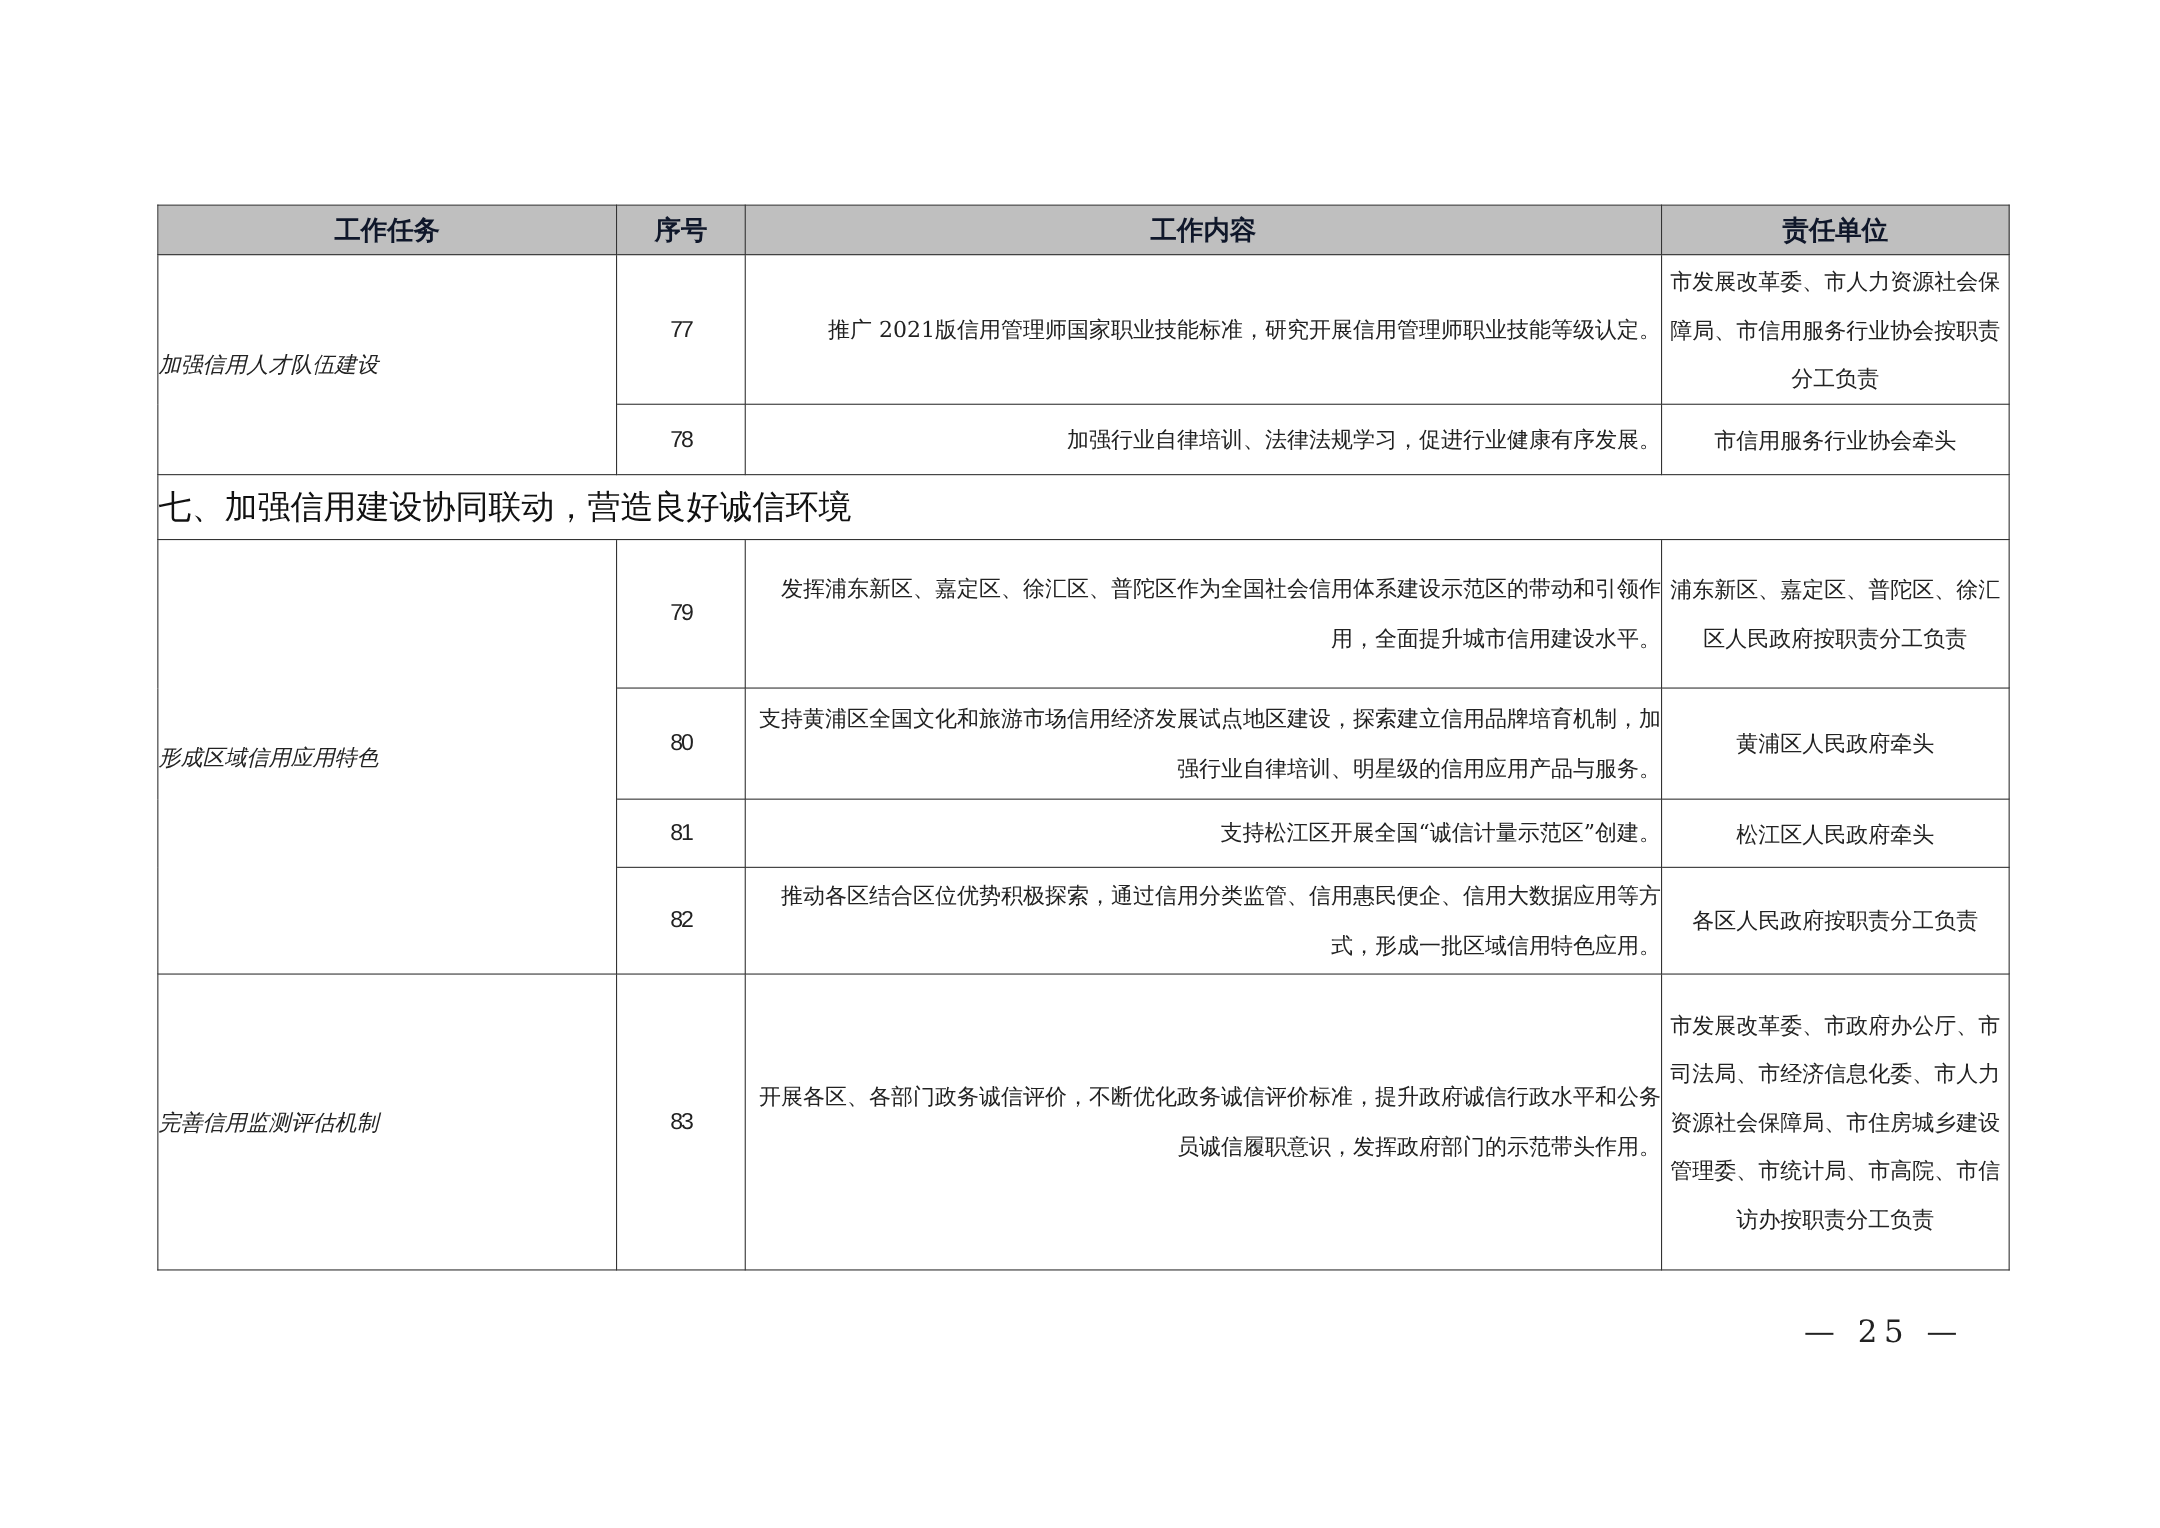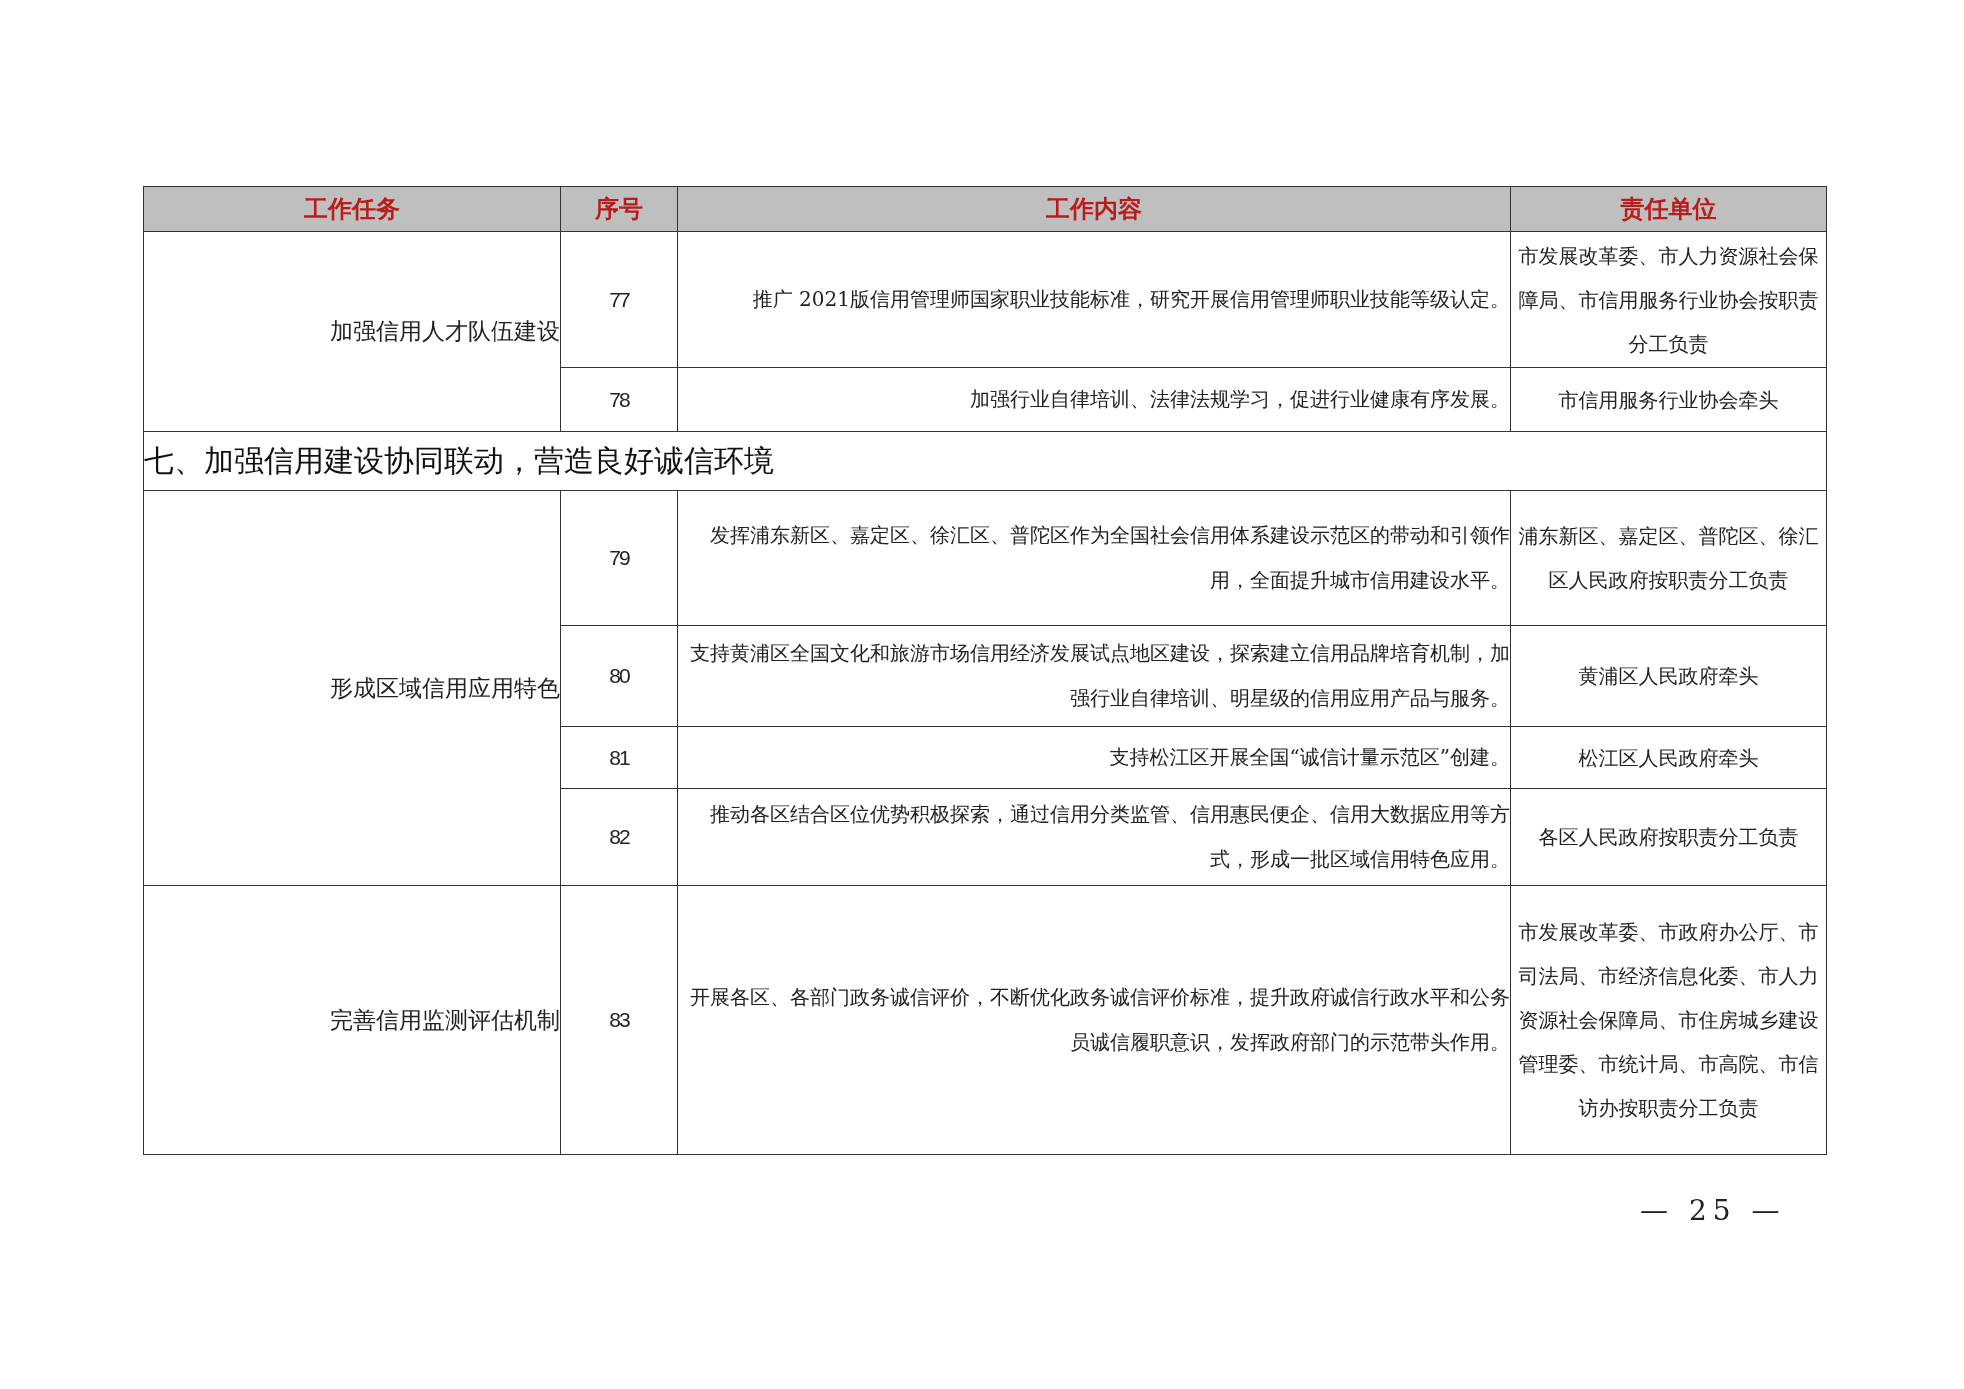--- a/index.html
+++ b/index.html
@@ -2,22 +2,22 @@
 <html><head>
 <meta charset="utf-8">
 <style>
   html, body { margin: 0; padding: 0; background: #ffffff; }
   body { width: 1964px; height: 1389px; position: relative; overflow: hidden;
          font-family: "DejaVu Serif", "Liberation Serif", serif; color: #222; }
   table.doc { position: absolute; left: 143px; top: 186px; width: 1683px;
               border-collapse: collapse; table-layout: fixed; }
   table.doc td, table.doc th { border: 1.5px solid #333; padding: 0; font-weight: normal; }
   th { background: #bfbfbf; height: 44px; font-size: 24px; font-weight: bold !important;
-       font-family: "DejaVu Sans", "Liberation Sans", sans-serif; text-align: center; color: #b91c1c; }
-  td.task { text-align: right; font-size: 23px; }
+       font-family: "DejaVu Sans", "Liberation Sans", sans-serif; text-align: center; color: #0f172a; }
+  td.task { text-align: left; font-size: 20px; font-style: italic; }
   td.num { text-align: center; font-size: 21px; font-family: "Liberation Sans", sans-serif; letter-spacing: -2px; }
   td.content { text-align: right; font-size: 20px; padding: 0 12px; line-height: 45px; }
   td.unit { text-align: center; font-size: 20px; padding: 0 10px; line-height: 44px; margin-left: 36px; }
   td.section { font-size: 30px; font-weight: bold; padding-left: 12px; height: 58px;
                font-family: "DejaVu Sans", "Liberation Sans", sans-serif; color: #111; }
   .page-number { position: absolute; left: 1640px; top: 1194px; font-size: 28px; letter-spacing: 6px; }
 </style>
 </head>
 <body>
 

